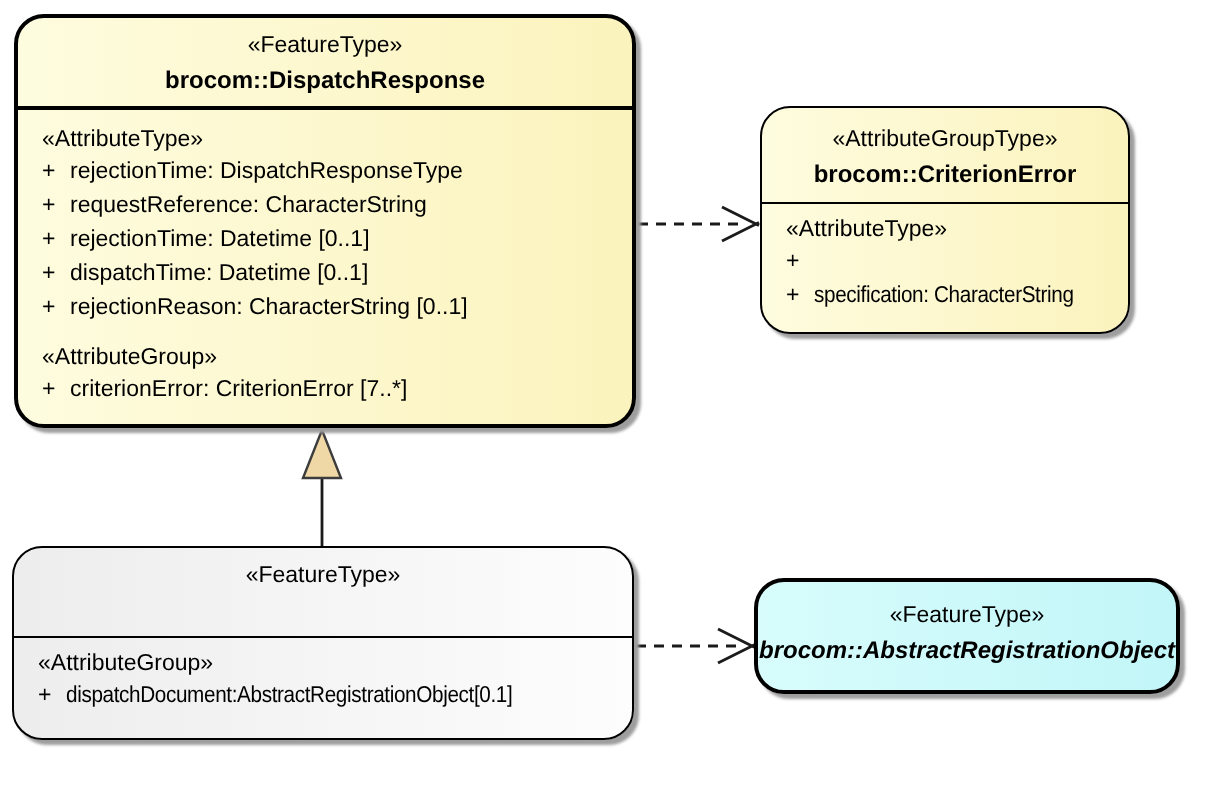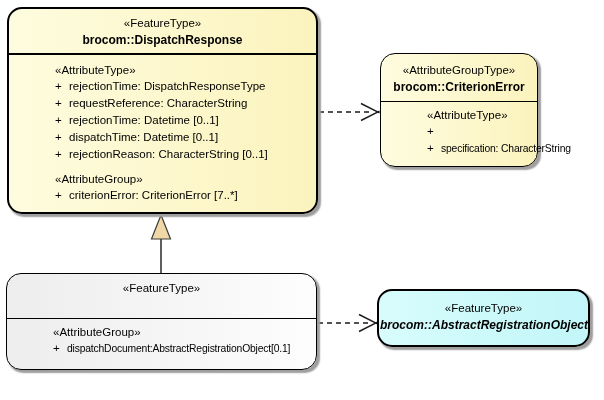--- a/index.html
+++ b/index.html
@@ -23,40 +23,40 @@
   .uml-class.gray{background:linear-gradient(90deg,var(--gray_fill_start,#ededed),var(--gray_fill_end,#fdfdfd));}
   .uml-class.cyan{background:linear-gradient(90deg,var(--cyan_fill_start,#d8fcfc),var(--cyan_fill_end,#c2f6f8));}
   .uml-class.thin{border-width:1.5px;}
 
   .hdr{text-align:center;box-sizing:border-box;}
   .hdr .stereo{font-size:11.5px;line-height:16px;}
   .hdr .cname{font-size:12px;font-weight:bold;line-height:18px;}
   .hdr.divided{border-bottom:2px solid var(--box_border,#000);}
   .hdr.divided-thin{border-bottom:1px solid var(--box_border,#000);}
 
-  .compartment{box-sizing:border-box;padding:7px 6px 0 6px;margin-left:34px;}
+  .compartment{box-sizing:border-box;padding:7px 6px 0 6px;}
   .sect-head{font-size:11.5px;line-height:16px;padding-left:6px;}
   .attr-row{display:flex;font-size:11.5px;line-height:17px;white-space:nowrap;}
   .attr-row .vis{width:20px;flex:0 0 20px;text-align:left;padding-left:6px;box-sizing:border-box;}
   .attr-row .attr{flex:1;}
   .gap-above{margin-top:8px;}
   .condensed .attr{display:inline-block;transform:scaleX(0.9);transform-origin:0 50%;letter-spacing:-0.2px;}
 
   
   #box-dispatch-response{left:7px;top:7px;width:311px;height:207px;}
   #box-dispatch-response .hdr{padding-top:6px;height:46px;}
-  #box-criterion-error{left:380px;top:53px;width:158px;height:114px;}
+  #box-criterion-error{left:380px;top:53px;width:185px;height:114px;}
   #box-criterion-error .hdr{padding-top:8px;height:48px;}
   #box-criterion-error .compartment{padding-top:5px;}
   #box-dispatch-data-response{left:6px;top:273px;width:311px;height:97px;}
   #box-dispatch-data-response .hdr{padding-top:6px;height:45px;}
   #box-dispatch-data-response .compartment{padding-top:5px;}
   #box-abstract-registration-object{left:377px;top:289px;width:213px;height:58px;}
   #box-abstract-registration-object .hdr{padding-top:9px;}
-  #box-abstract-registration-object .cname{font-style:italic;text-align:right;}
+  #box-abstract-registration-object .cname{font-style:italic;}
 
   svg.connectors{position:absolute;left:0;top:0;pointer-events:none;}
   .conn{stroke:var(--connector,#1a1a1a);stroke-width:1.4;fill:none;}
   .dashed{stroke-dasharray:5,4;}
   .gen-tri{fill:var(--generalization_fill,#efd8a6);stroke:#3c3c3c;stroke-width:1.2;}
 </style>
 </head>
 <body>
 
 <div class="canvas">

